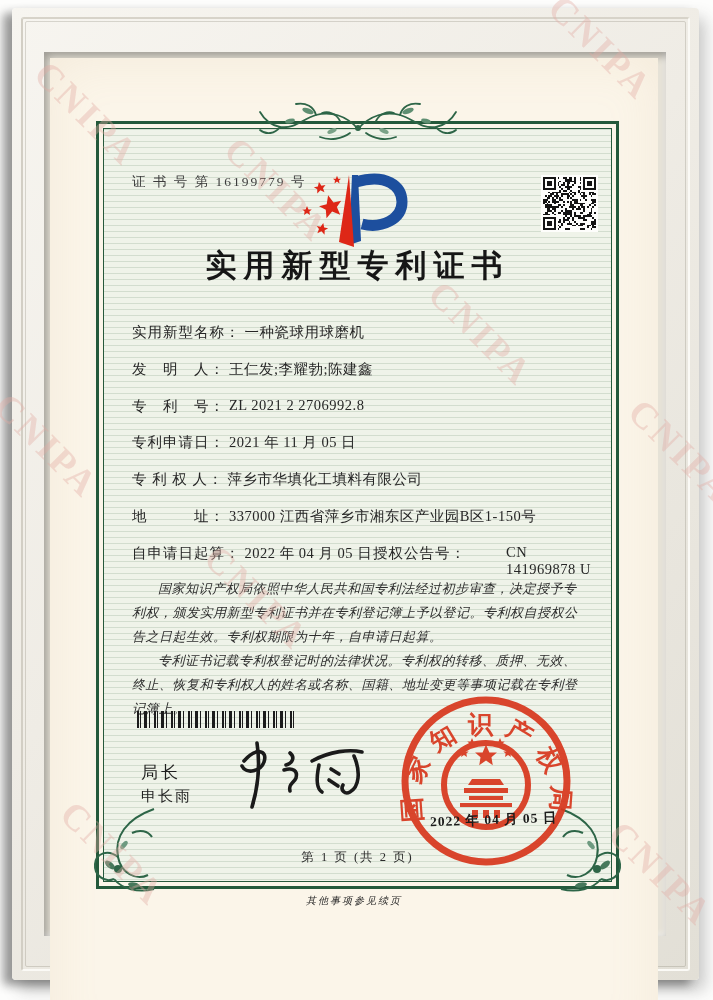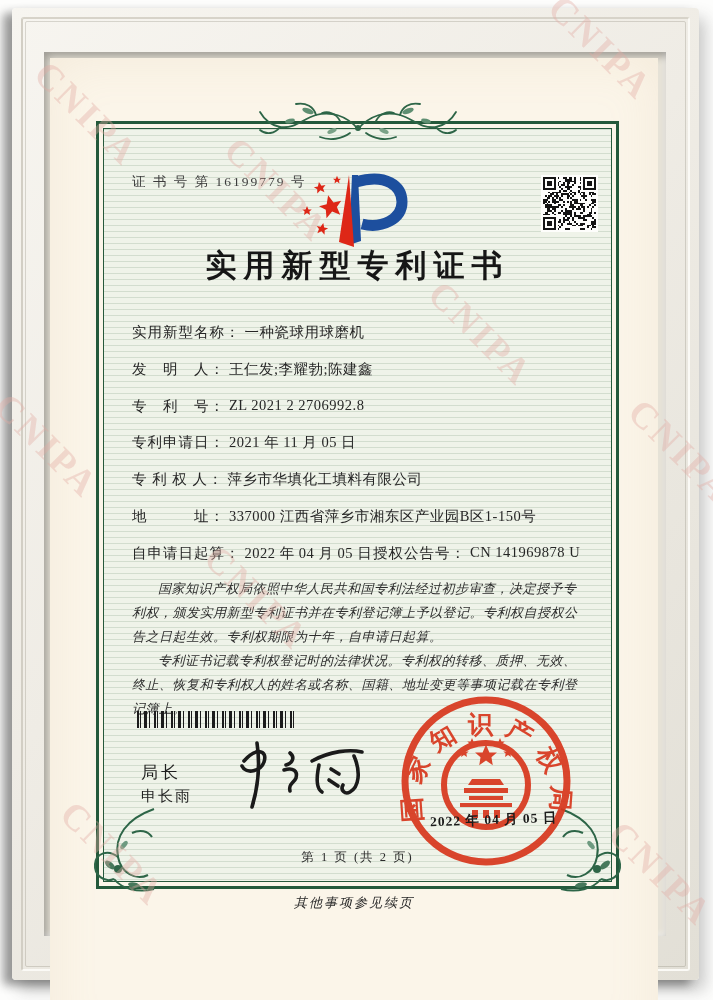--- a/index.html
+++ b/index.html
@@ -30,36 +30,36 @@
   
   .cert-no{position:absolute;left:28px;top:44px;font-size:13.5px;letter-spacing:2px;color:#3c3c3c;}
   .qr{position:absolute;left:437px;top:46px;width:57px;height:57px;background:#fdfdfb;padding:2px;box-sizing:border-box;}
   .logo{position:absolute;left:186px;top:40px;}
   .title{position:absolute;left:0;top:116px;width:100%;text-align:center;font-size:31px;font-weight:bold;
          letter-spacing:7px;color:#161616;}
   .rows{position:absolute;left:28px;top:194px;width:460px;}
   .row{position:relative;height:36.8px;font-size:14.5px;color:#262626;display:flex;align-items:flex-start;}
   .row .lbl{white-space:pre;letter-spacing:1px;}
   .row .val{margin-left:4px;letter-spacing:.5px;}
-  .pair2{position:absolute;left:241px;top:0;display:flex;}
+  .pair2{position:absolute;left:241px;top:0;display:flex;gap:36px;}
   .paras{position:absolute;left:28px;top:448px;width:454px;font-size:13px;line-height:1.85;color:#2d2d2d;
          font-style:italic;}
   .paras p{margin:0;text-indent:2em;letter-spacing:.5px;}
   .barcode{position:absolute;left:33px;top:582px;width:160px;height:17px;
      background-image:repeating-linear-gradient(90deg,#1c1c1c 0 2px,rgba(0,0,0,0) 2px 3px,#1c1c1c 3px 4px,rgba(0,0,0,0) 4px 7px,#1c1c1c 7px 10px,rgba(0,0,0,0) 10px 12px,#1c1c1c 12px 13px,rgba(0,0,0,0) 13px 17px);}
   .director-title{position:absolute;left:37px;top:632px;font-size:17px;letter-spacing:3px;color:#1f1f1f;
          font-family:"Liberation Sans","DejaVu Sans",sans-serif;}
   .director-name{position:absolute;left:37px;top:658px;font-size:15px;letter-spacing:2px;color:#1f1f1f;
          font-family:"Liberation Sans","DejaVu Sans",sans-serif;}
   .signature{position:absolute;left:126px;top:608px;}
   .seal{position:absolute;left:294px;top:564px;opacity:.93;}
   .seal-date{position:absolute;left:326px;top:682px;font-size:13.5px;font-weight:bold;color:#1b1b1b;
          letter-spacing:1px;transform:rotate(-2deg);}
   .page-info{position:absolute;left:0;top:720px;width:100%;text-align:center;font-size:12.5px;color:#2b2b2b;letter-spacing:2px;}
-  .footer-note{position:absolute;left:0;top:836px;width:100%;text-align:center;font-size:13px;color:#2a2a2a;
+  .footer-note{position:absolute;left:0;top:836px;width:100%;text-align:center;font-size:10px;color:#2a2a2a;
          font-style:italic;letter-spacing:2px;}
   
   .wm{position:absolute;font-weight:bold;font-size:37px;letter-spacing:3px;color:rgba(226,170,164,.38);
       transform:rotate(45deg);pointer-events:none;z-index:40;font-family:"Liberation Serif",serif;}
 </style>
 </head>
 <body>
 
 <div class="scene">
 

